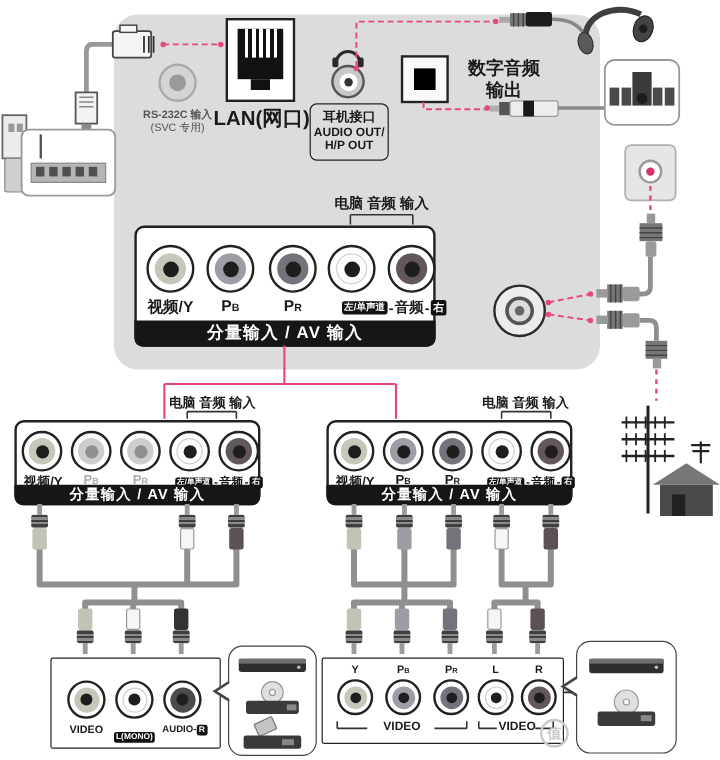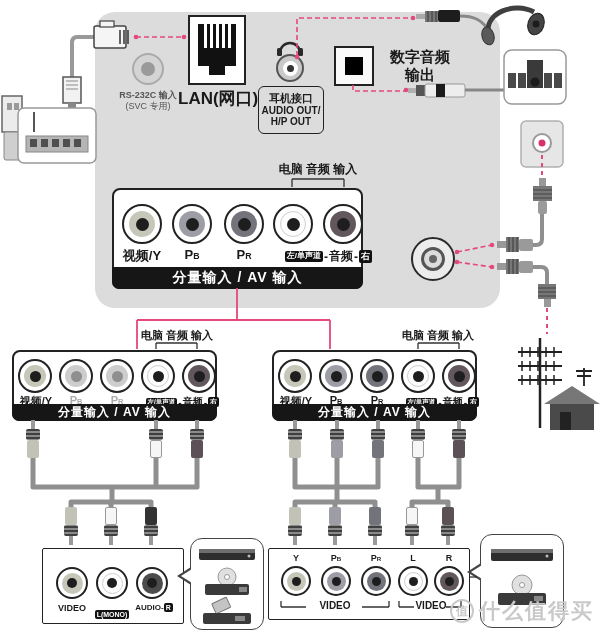--- a/index.html
+++ b/index.html
@@ -546,16 +546,15 @@
       <path d="M156,343V349 M156,343H197 M197,343V349"></path>
       <path d="M418,343V349 M418,343H459 M459,343V349"></path>
       <path d="M281,607V601 M281,607H306 M362,607H389 M389,607V601"></path>
       <path d="M399,607V601 M399,607H414 M446,607H461 M461,607V601"></path>
       <path d="M470,577H477"></path>
     </g>
   </svg>
 
   <div class="abs watermark">
     <span class="wm-logo">值</span>
-    <span class="wm-text">什么值得买</span>
   </div>
 
 </div>
 
 </body></html>

